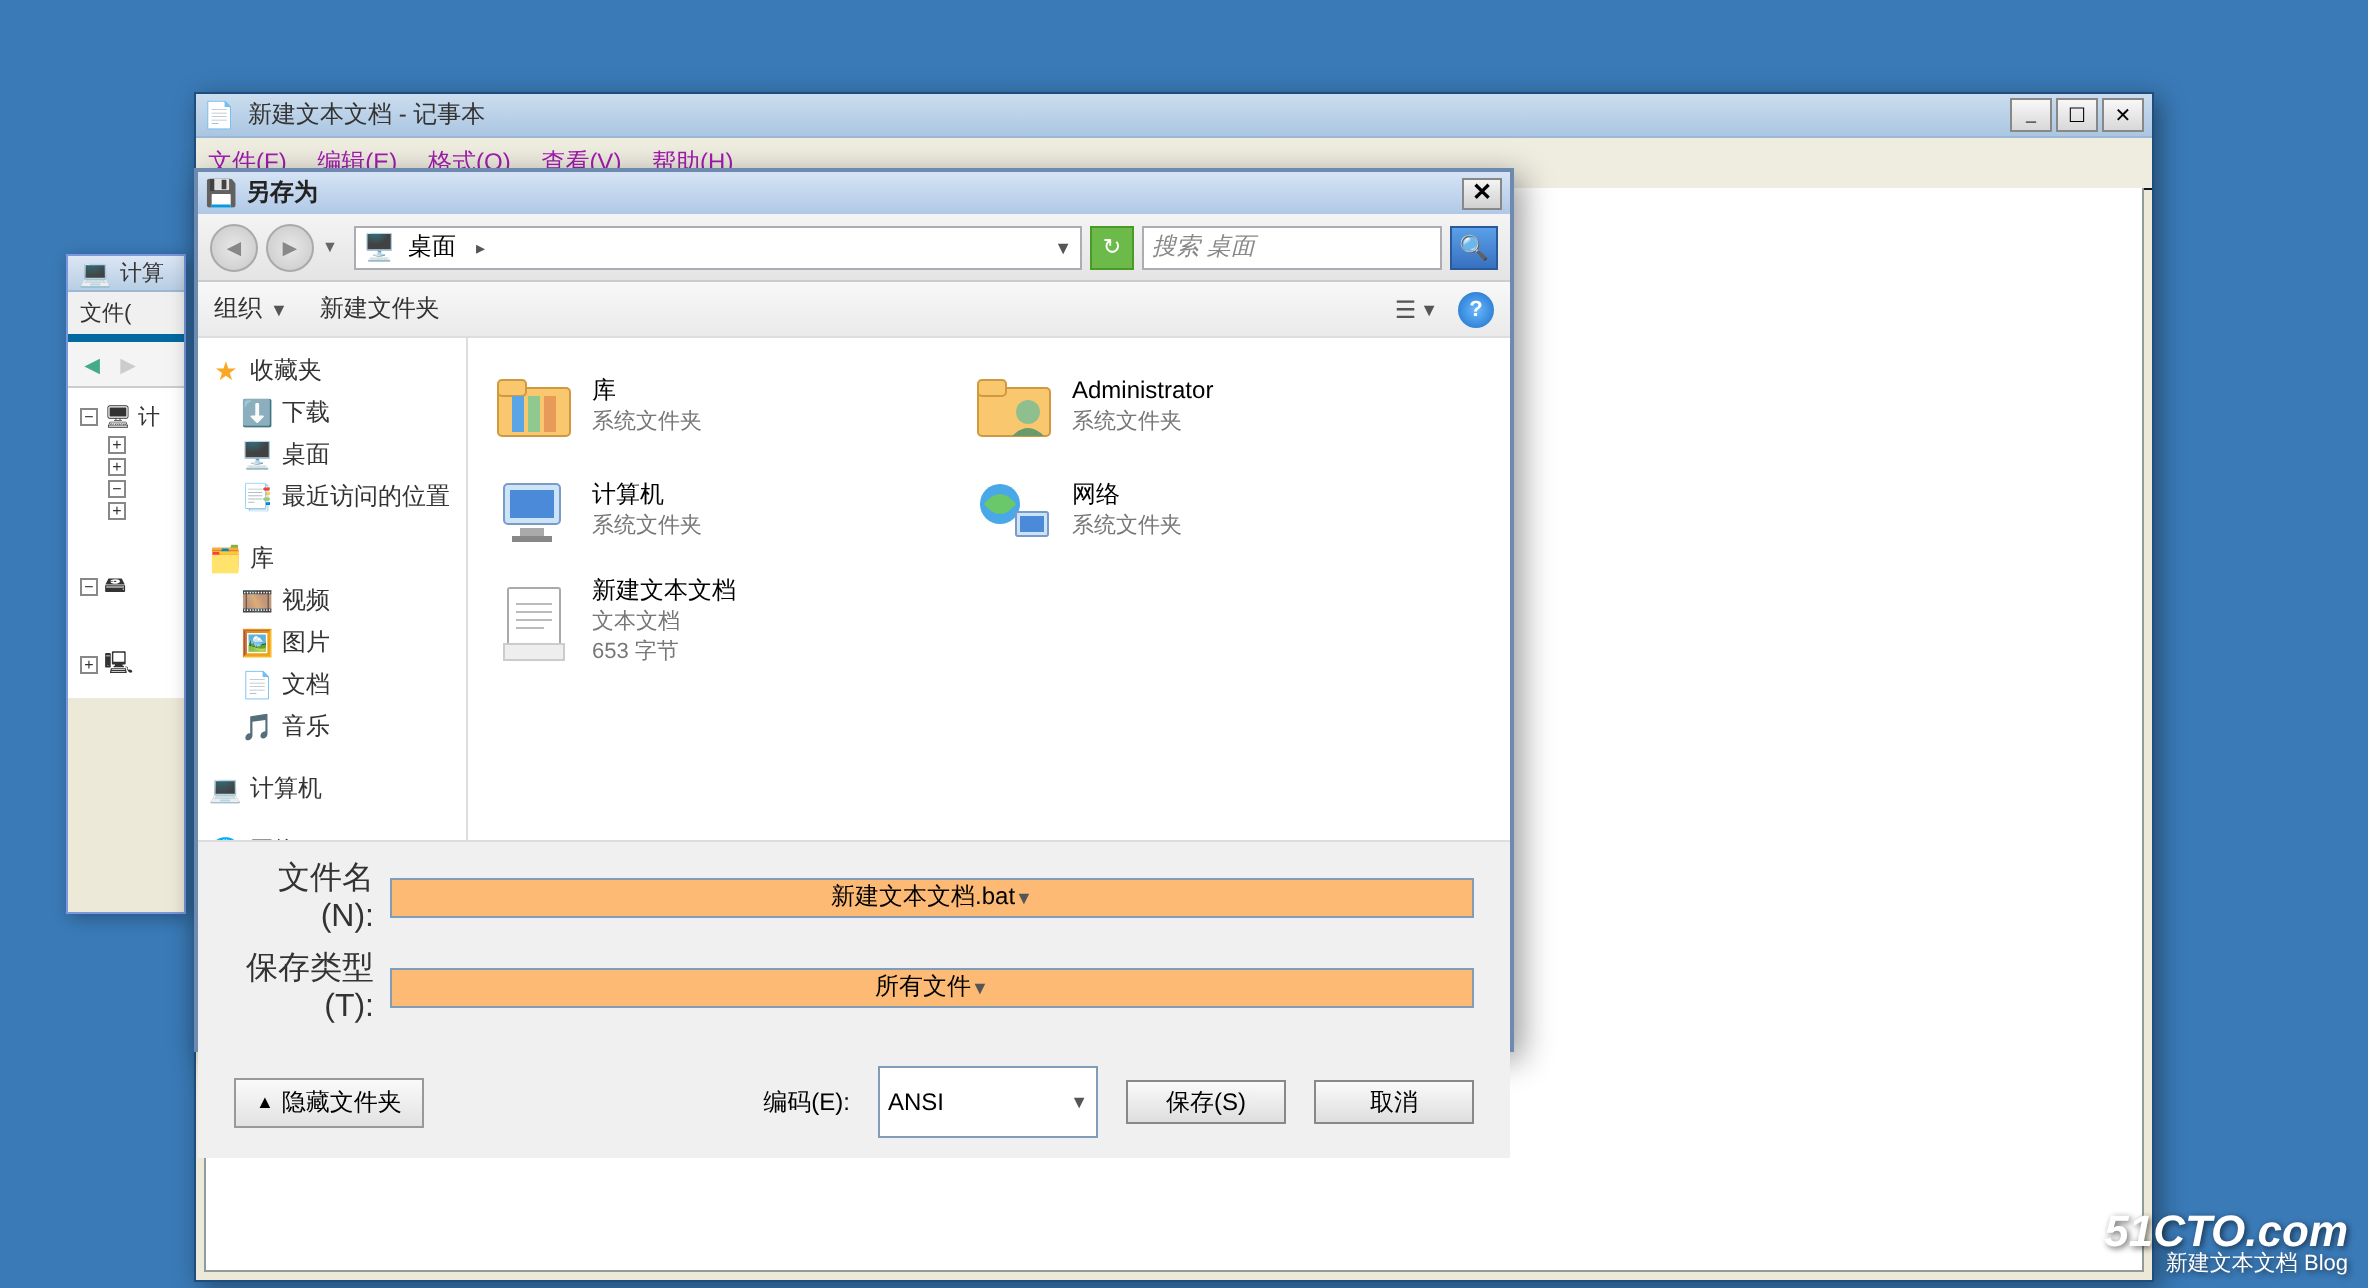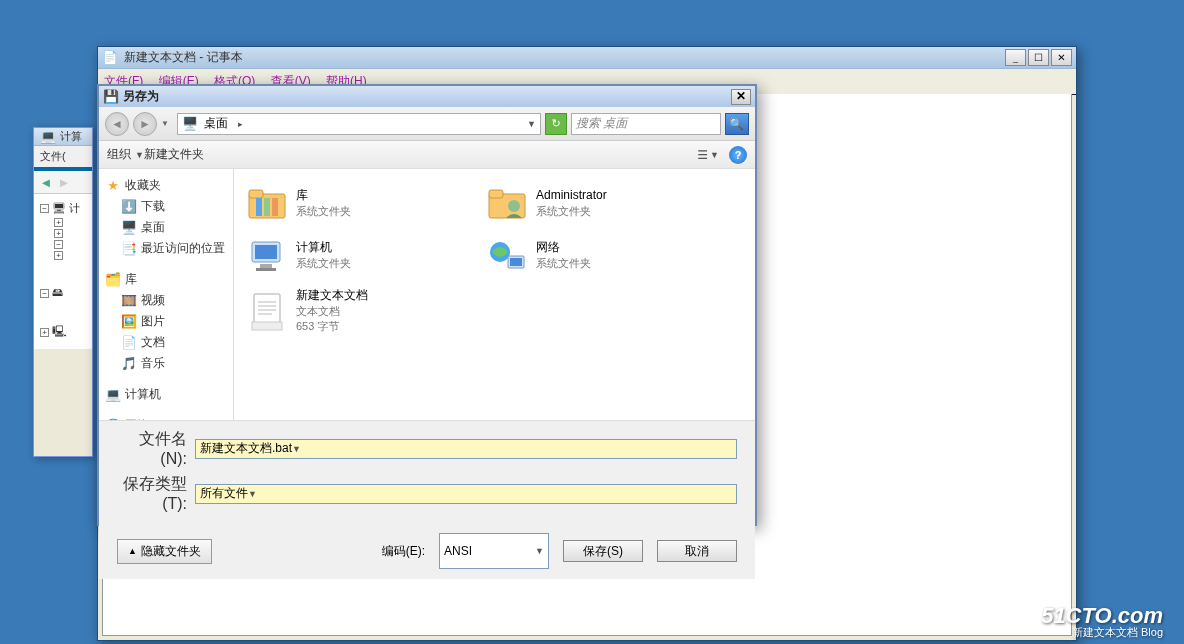--- a/index.html
+++ b/index.html
@@ -32,54 +32,54 @@
 .sa-close { width: 20px; height: 16px; background: linear-gradient(#f4f4f4,#d0d0d0); border: 1px solid #888; font-size: 12px; display: flex; align-items: center; justify-content: center; cursor: pointer; font-weight: bold; font-family: Tahoma; }
 
 .sa-nav { height: 34px; background: linear-gradient(#f4f4f4,#e4e4e4); border-bottom: 1px solid #ccc; display: flex; align-items: center; padding: 0 6px; gap: 4px; }
 .nav-back, .nav-fwd { width: 24px; height: 24px; border-radius: 50%; background: radial-gradient(#e8e8e8,#c8c8c8); border: 1px solid #aaa; display: flex; align-items: center; justify-content: center; color: #888; }
 .nav-dd { width: 12px; font-size: 8px; color: #666; }
 .nav-path { flex: 1; background: white; border: 1px solid #abadb3; height: 22px; display: flex; align-items: center; padding: 0 4px; gap: 6px; }
 .nav-refresh { width: 22px; height: 22px; background: #6bba4a; border: 1px solid #4a9a2a; display: flex; align-items: center; justify-content: center; color: white; font-size: 11px; }
 .nav-search { width: 150px; background: white; border: 1px solid #abadb3; height: 22px; display: flex; align-items: center; padding: 0 4px; color: #888; font-style: italic; }
 .nav-search-btn { width: 24px; height: 22px; background: linear-gradient(#5aa0e8,#3870c0); border: 1px solid #2a5a9a; display: flex; align-items: center; justify-content: center; color: white; }
 
-.sa-toolbar { height: 28px; background: linear-gradient(#f8f8f8,#eaeaea); border-bottom: 1px solid #ddd; display: flex; align-items: center; padding: 0 8px; }
+.sa-toolbar { height: 28px; background: linear-gradient(#f8f8f8,#eaeaea); border-bottom: 1px solid #ddd; display: flex; align-items: center; padding: 0 8px; gap: 16px; }
 .sa-toolbar .tb-btn { font-size: 12px; color: #333; cursor: pointer; display: flex; align-items: center; gap: 4px; }
 .sa-toolbar .right { margin-left: auto; display: flex; gap: 10px; align-items: center; }
 .view-btn { display: flex; align-items: center; gap: 2px; color: #555; }
 .help-btn { width: 18px; height: 18px; border-radius: 50%; background: radial-gradient(#6bb8ff,#1a6ec8); color: white; display: flex; align-items: center; justify-content: center; font-weight: bold; font-size: 11px; }
 
 .sa-body { display: flex; height: 251px; }
 .sa-sidebar { width: 135px; background: white; border-right: 1px solid #ddd; overflow-y: auto; padding: 6px 4px; }
 .sb-group { margin-bottom: 10px; }
 .sb-header { font-size: 12px; color: #333; display: flex; align-items: center; gap: 4px; padding: 2px; cursor: pointer; }
 .sb-item { font-size: 12px; color: #333; display: flex; align-items: center; gap: 4px; padding: 2px 2px 2px 18px; cursor: pointer; }
 
 .sa-content { flex: 1; background: white; padding: 10px 8px; display: flex; flex-wrap: wrap; align-content: flex-start; gap: 4px 20px; }
 .file-item { width: 220px; display: flex; align-items: center; gap: 8px; padding: 4px; cursor: pointer; }
 .file-icon { width: 42px; height: 40px; display: flex; align-items: center; justify-content: center; }
 .file-text { display: flex; flex-direction: column; font-size: 12px; line-height: 1.4; }
 .file-text .sub { color: #777; font-size: 11px; }
 
 .sa-fields { padding: 8px 18px 4px 18px; background: #f0f0f0; border-top: 1px solid #ddd; }
 .field-row { display: flex; align-items: center; margin-bottom: 6px; gap: 8px; }
 .field-label { width: 70px; text-align: right; font-size: 16px; color: #333; }
-.field-input { flex: 1; border: 1px solid #7f9db9; background: #fef9c3; height: 20px; padding: 0 4px; font-size: 12px; display: flex; align-items: center; justify-content: flex-start; }
+.field-input { flex: 1; border: 1px solid #7f9db9; background: #fdba74; height: 20px; padding: 0 4px; font-size: 12px; display: flex; align-items: center; justify-content: center; }
 .dd-arrow { font-size: 9px; color: #555; }
 
 .sa-bottom { display: flex; align-items: center; padding: 10px 18px; gap: 14px; background: #f0f0f0; }
 .hide-folders { border: 1px solid #999; background: linear-gradient(#fafafa,#e2e2e2); padding: 3px 10px; font-size: 12px; display: flex; align-items: center; gap: 4px; cursor: pointer; }
 .spacer { flex: 1; }
 .enc-label { font-size: 12px; }
 .enc-select { width: 110px; border: 1px solid #7f9db9; background: white; height: 36px; font-size: 12px; display: flex; align-items: center; justify-content: space-between; padding: 0 4px; }
 .dlg-btn { width: 80px; height: 22px; border: 1px solid #888; background: linear-gradient(#fafafa,#dedede); font-size: 12px; display: flex; align-items: center; justify-content: center; cursor: pointer; }
 
 
 .ico { width: 16px; height: 16px; display: inline-flex; align-items: center; justify-content: center; font-size: 13px; }
-.watermark { position: absolute; right: 21px; bottom: 6px; color: #fff; font-family: Arial; text-align: right; line-height: 1; text-shadow: 1px 1px 3px rgba(0,0,0,0.6); margin-top: 43px; }
+.watermark { position: absolute; right: 10px; bottom: 6px; color: #fff; font-family: Arial; text-align: right; line-height: 1; text-shadow: 1px 1px 3px rgba(0,0,0,0.6); margin-top: 43px; }
 .watermark .big { font-size: 22px; font-weight: bold; font-style: italic; }
 .watermark .small { font-size: 11px; }
 </style>
 </head>
 <body>
 
 <div class="bg-window" style="left:33px; top:127px; width:60px; height:330px;">
   <div class="bg-title">
       <span class="ico">💻</span>
       <span>计算</span>

